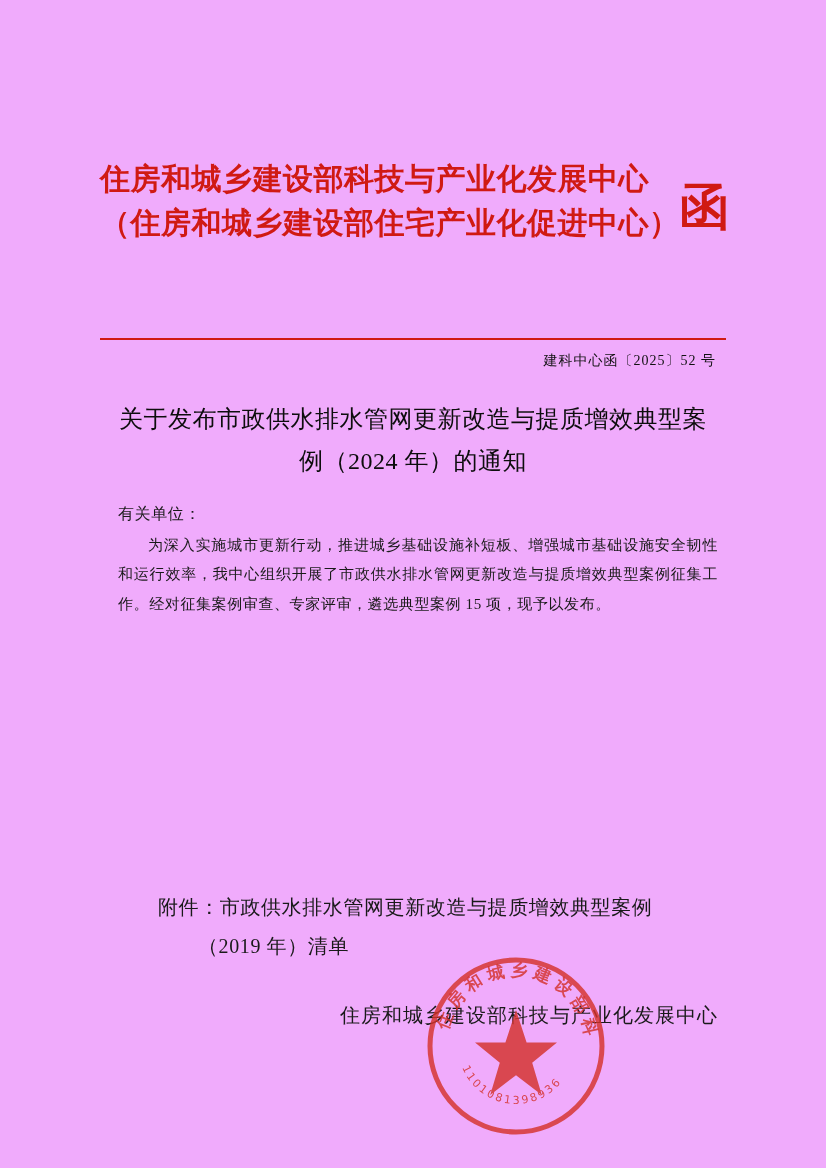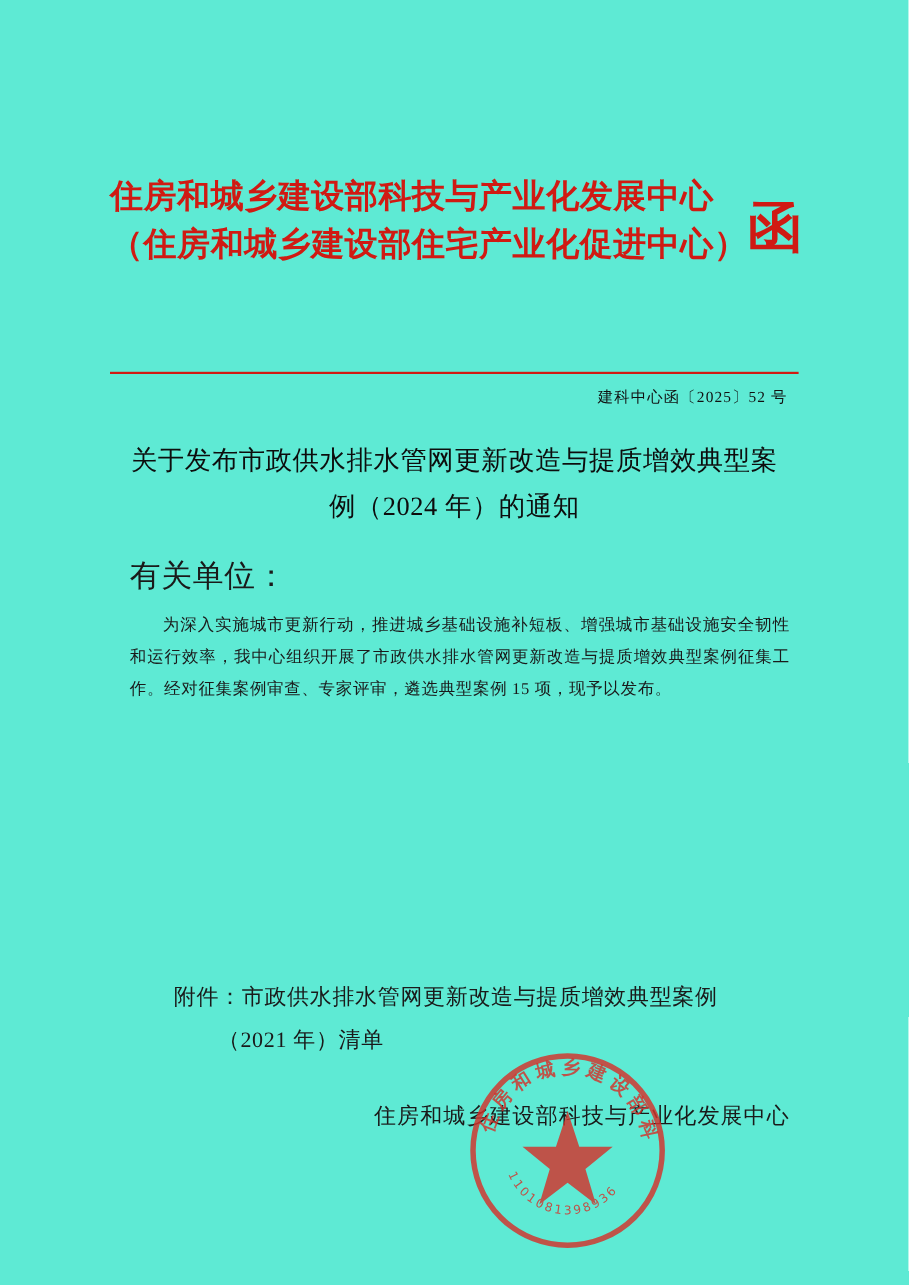--- a/index.html
+++ b/index.html
@@ -11,21 +11,21 @@
     width: 826px;
     height: 1168px;
     position: relative;
     font-family: "Liberation Serif", "DejaVu Serif", serif;
     color: #1a1a1a;
     overflow: hidden;
   }
   .page {
     position: absolute;
     inset: 0;
-    background: #5eead4;
+    background: #f0abfc;
   }
 
   
   .letterhead {
     position: absolute;
     left: 0;
     right: 0;
     top: 160px;
     padding: 0 100px;
     display: flex;
@@ -91,21 +91,21 @@
   }
 
   
   .body-wrap {
     position: absolute;
     left: 118px;
     right: 108px;
     top: 498px;
   }
   .salutation {
-    font-size: 28px;
+    font-size: 16px;
     line-height: 1.95;
     letter-spacing: 0.6px;
   }
   .para {
     font-size: 15px;
     line-height: 1.95;
     letter-spacing: 0.6px;
     text-align: justify;
     text-justify: inter-ideograph;
     text-indent: 2em;
@@ -172,21 +172,21 @@
 
   <div class="doc-title">关于发布市政供水排水管网更新改造与提质增效典型案例（2024 年）的通知</div>
 
   <div class="body-wrap">
     <div class="salutation">有关单位：</div>
     <div class="para">为深入实施城市更新行动，推进城乡基础设施补短板、增强城市基础设施安全韧性和运行效率，我中心组织开展了市政供水排水管网更新改造与提质增效典型案例征集工作。经对征集案例审查、专家评审，遴选典型案例 15 项，现予以发布。</div>
   </div>
 
   <div class="attach">
     <div class="attach-line1"><span>附件：</span><span>市政供水排水管网更新改造与提质增效典型案例</span></div>
-    <div class="attach-line2">（2021 年）清单</div>
+    <div class="attach-line2">（2019 年）清单</div>
   </div>
 
   <div class="signature">
     <div class="sig-org">住房和城乡建设部科技与产业化发展中心</div>
   </div>
 
   <div class="seal">
     <svg width="182" height="182" viewBox="0 0 182 182" xmlns="http://www.w3.org/2000/svg">
       <defs>
         <path id="sealArcTop" d="M 21,91 A 70,70 0 0 1 161,91"></path>

